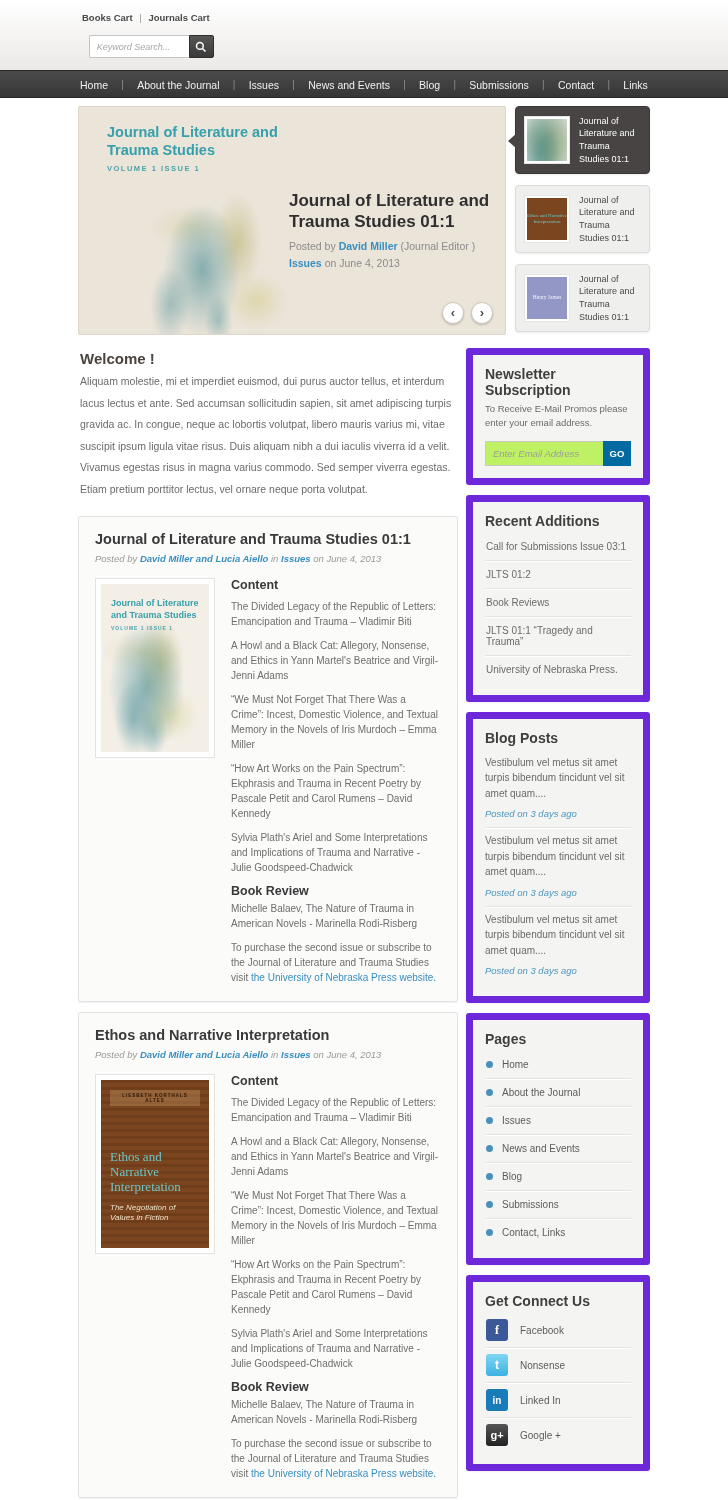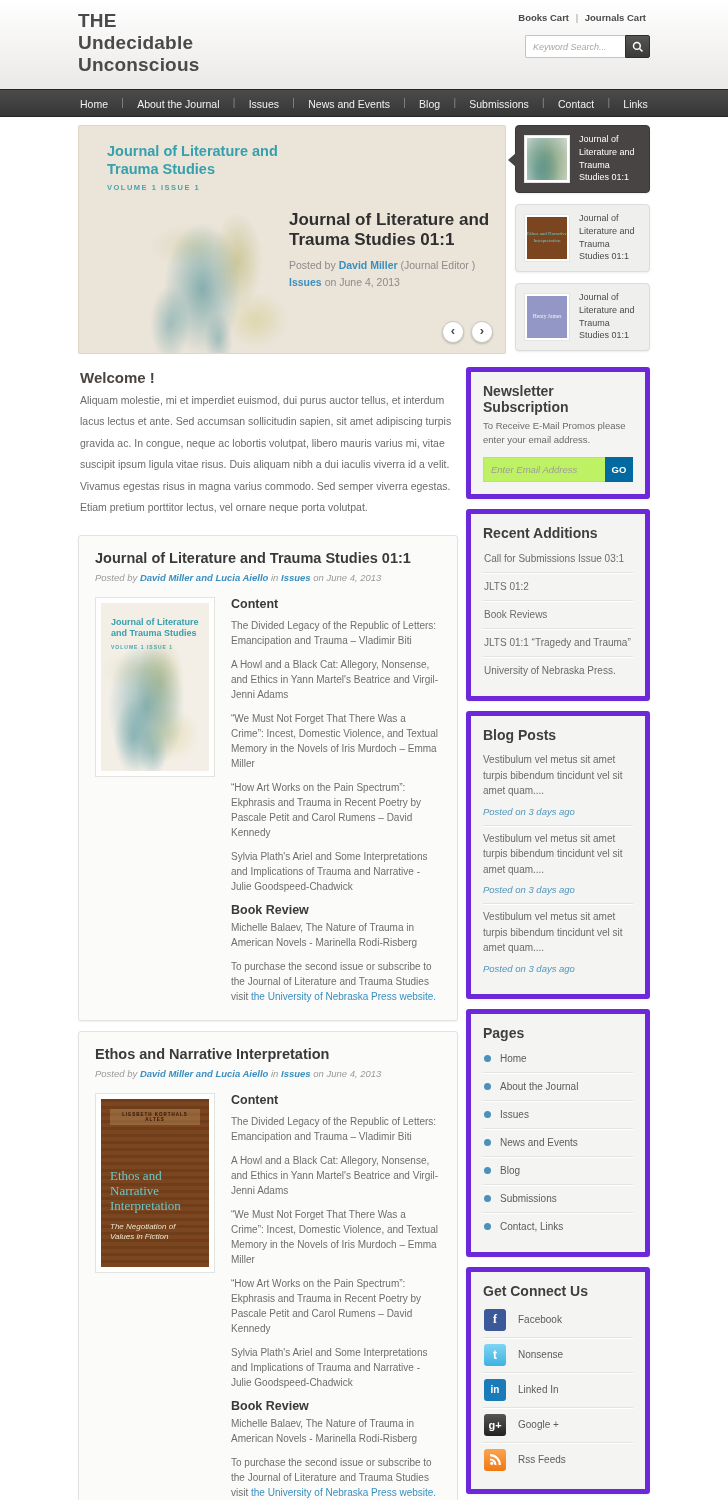--- a/index.html
+++ b/index.html
@@ -129,21 +129,21 @@
       repeating-linear-gradient(180deg, rgba(60,25,5,0.18) 0 3px, transparent 3px 7px),
       #7a451f;
     padding:10px 9px;
   }
   .ce-author { color:#2e1606; font-size:4.5px; letter-spacing:1px; font-weight:bold; background:rgba(205,160,110,0.35); padding:3px 2px; text-align:center; }
   .ce-title { color:#6fc6c6; font-family:"Liberation Serif", serif; font-size:13px; line-height:1.15; margin-top:44px; }
   .ce-sub { color:#efe3c9; font-family:Liberation Sans, sans-serif; font-style:italic; font-size:8px; line-height:1.3; margin-top:8px; }
 
   
   .side-box {
-    background:#f4f4f2; border:5px solid #6d28d9; border-radius:3px;
+    background:#f4f4f2; border:7px solid #6d28d9; border-radius:3px;
     box-shadow:0 1px 2px rgba(0,0,0,0.06); padding:11px 12px 12px; margin-bottom:10px;
   }
   .side-box h3 { font-size:14px; color:#3f3f3f; font-weight:bold; margin-bottom:4px; }
   .newsletter p { font-size:9.5px; color:#6b6b6b; line-height:1.5; margin-bottom:10px; }
   .nl-form { display:flex; }
   .nl-form input {
     flex:1; height:25px; border:1px solid #c9c9c5; border-right:none; background:#bef264;
     font-family:"Liberation Sans", sans-serif; font-size:9.5px; font-style:italic; color:#555; padding:0 7px; outline:none; min-width:0;
   }
   .nl-form input::placeholder { color:#9d9d99; }
@@ -171,25 +171,20 @@
   .s-li { background:#1a7bb9; font-size:10px; }
   .s-gp { background:linear-gradient(#555,#222); font-size:11px; }
   .s-rss { background:linear-gradient(#fba351,#f07813); }
   .s-rss svg { width:13px; height:13px; fill:#fff; }
 </style>
 </head>
 <body>
 
 <header class="site-header">
   <div class="wrap header-inner">
-    <div class="logo">
-      <div>THE</div>
-      <div>Undecidable</div>
-      <div>Unconscious</div>
-    </div>
     <div class="header-right">
       <div class="cart-links">
         <a>Books Cart</a>
         <span class="sep">|</span>
         <a>Journals Cart</a>
       </div>
       <div class="searchbox">
         <input type="text" placeholder="Keyword Search..." style="">
         <button class="search-btn">
           <svg viewBox="0 0 16 16">
@@ -441,28 +436,18 @@
             <span>Nonsense</span>
           </div>
           <div class="social-row">
             <span class="s-icon s-li">in</span>
             <span>Linked In</span>
           </div>
           <div class="social-row">
             <span class="s-icon s-gp">g+</span>
             <span>Google +</span>
           </div>
-          <div class="social-row">
-            <span class="s-icon s-rss">
-              <svg viewBox="0 0 24 24">
-                  <circle cx="5" cy="19" r="3"></circle>
-                  <path d="M2 10a12 12 0 0 1 12 12h-4a8 8 0 0 0-8-8z"></path>
-                  <path d="M2 2a20 20 0 0 1 20 20h-4A16 16 0 0 0 2 6z"></path>
-                </svg>
-            </span>
-            <span>Rss Feeds</span>
-          </div>
         </section>
 
       </aside>
     </div>
   </div>
 </main>
 
 </body></html>

